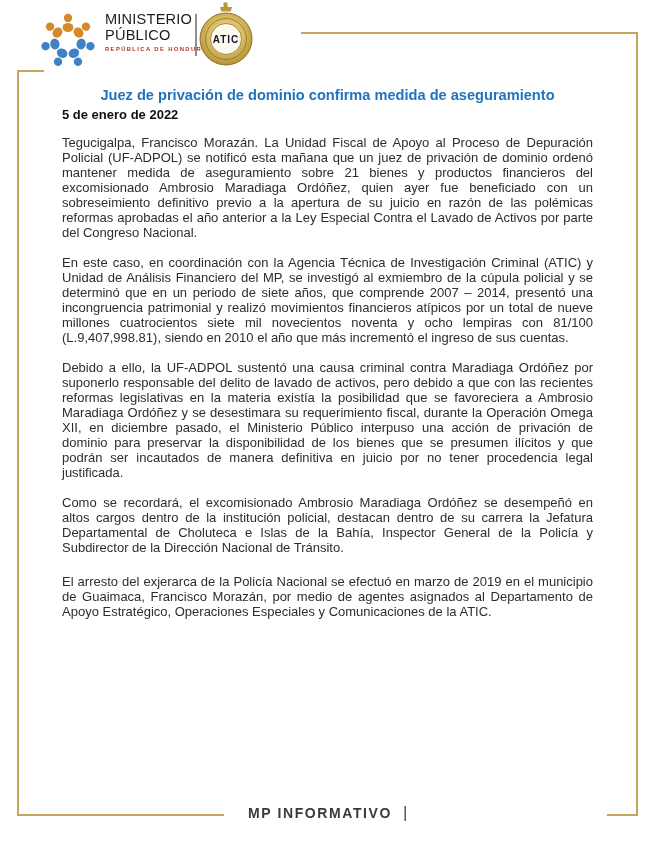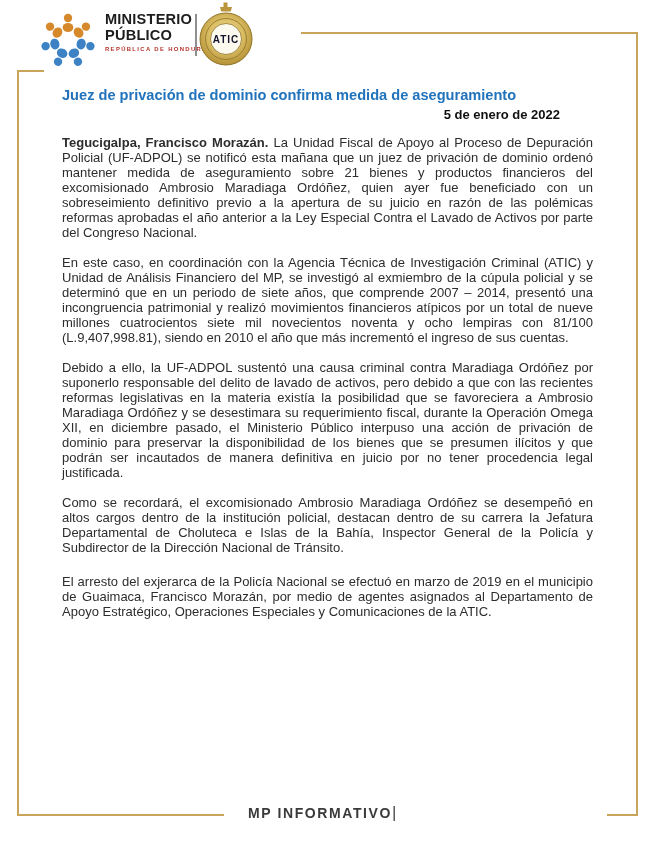--- a/index.html
+++ b/index.html
@@ -14,46 +14,46 @@
   .gold{position:absolute;background:#C9A55C;}
   .f-left{left:17px;top:70px;width:2px;height:746px;}
   .f-tl-stub{left:17px;top:70px;width:27px;height:2px;}
   .f-bl{left:17px;top:814px;width:207px;height:2px;}
   .f-tr{left:301px;top:32px;width:337px;height:2px;}
   .f-right{left:636px;top:32px;width:2px;height:784px;}
   .f-br-stub{left:607px;top:814px;width:31px;height:2px;}
   
   .people-logo{position:absolute;left:36px;top:9px;}
   .mp-text{position:absolute;left:105px;top:12px;}
-  .mp-name{font-size:14.6px;font-weight:bold;color:#1d1d1d;line-height:15.6px;letter-spacing:.2px;}
+  .mp-name{font-size:14.6px;font-weight:normal;color:#1d1d1d;line-height:15.6px;letter-spacing:.2px;}
   .mp-sub{font-size:5.9px;font-weight:bold;color:#B5342A;letter-spacing:1.35px;margin-top:3px;}
   .logo-divider{position:absolute;left:195px;top:14px;width:1.5px;height:42px;background:#8f8f8f;}
   .atic-badge{position:absolute;left:197px;top:2px;}
   
   .content{position:absolute;left:62px;top:88px;width:531px;}
   .title{
-    margin:0 0 3px 0;text-align:left;
+    margin:0 0 3px 0;text-align:center;
     color:#2173BC;font-size:14.6px;font-weight:bold;line-height:15.8px;
   }
   .date{
-    text-align:right;padding-right:33px;
+    padding-right:33px;
     font-size:13px;font-weight:bold;color:#101010;
     margin:1px 0 13px 0;
   }
   .body p{
     margin:0 0 15px 0;
     font-size:13px;line-height:15px;
     color:#2d2d2d;text-align:justify;
   }
   .body p.gap-before{margin-top:19px;}
-  .body .lead{font-weight:bold;}
+  .body .lead{font-weight:normal;}
   
   .footer{
     position:absolute;left:248px;top:803px;width:360px;
-    display:flex;align-items:center;
+    display:flex;align-items:center;gap:11px;
     font-size:14px;font-weight:bold;color:#3a3a3a;letter-spacing:1.6px;
     white-space:nowrap;
   }
   .footer .sep{font-weight:400;color:#4a4a4a;font-size:17px;letter-spacing:0;}
 </style>
 </head>
 <body>
 
 <div class="page">
 

